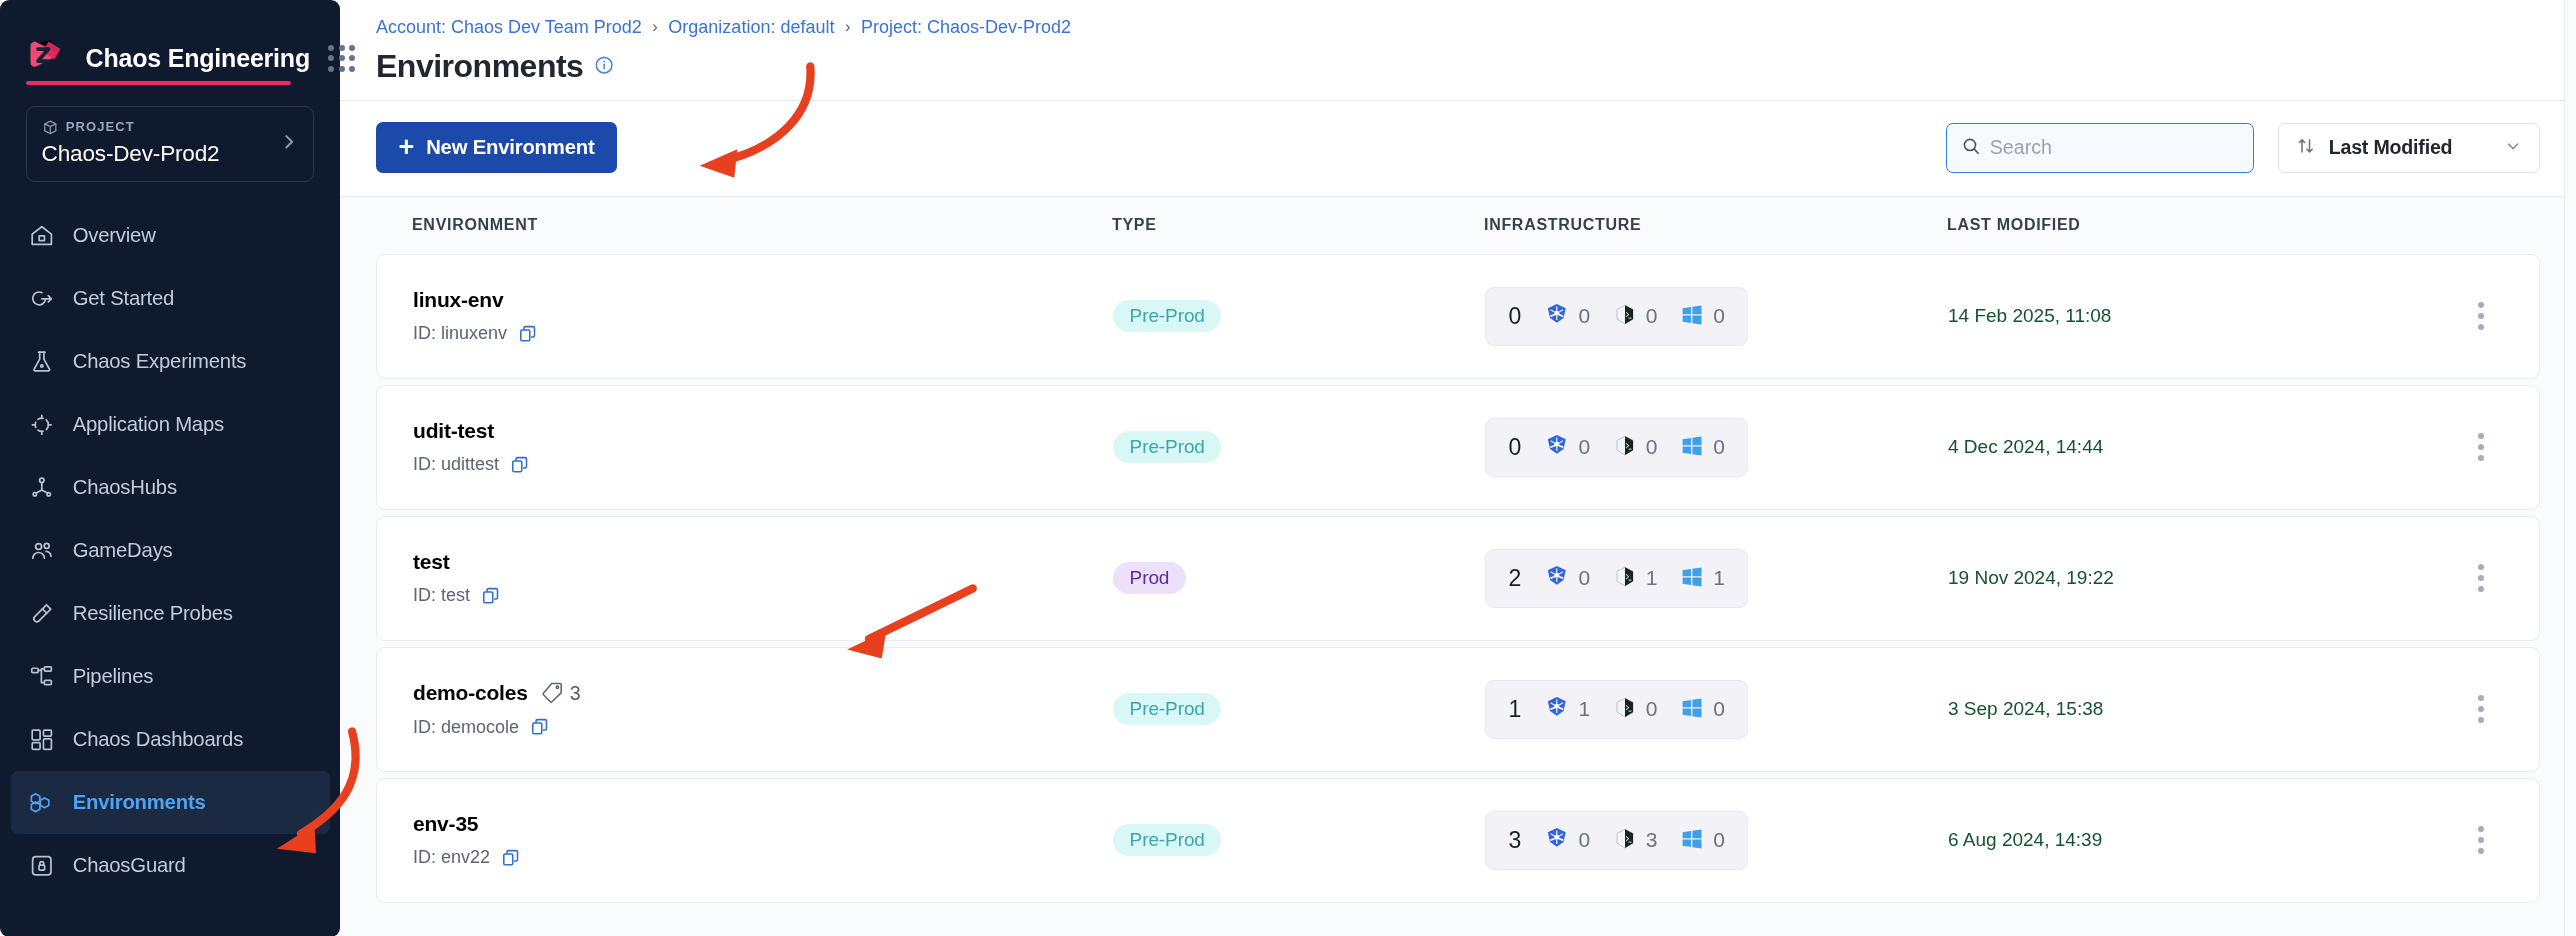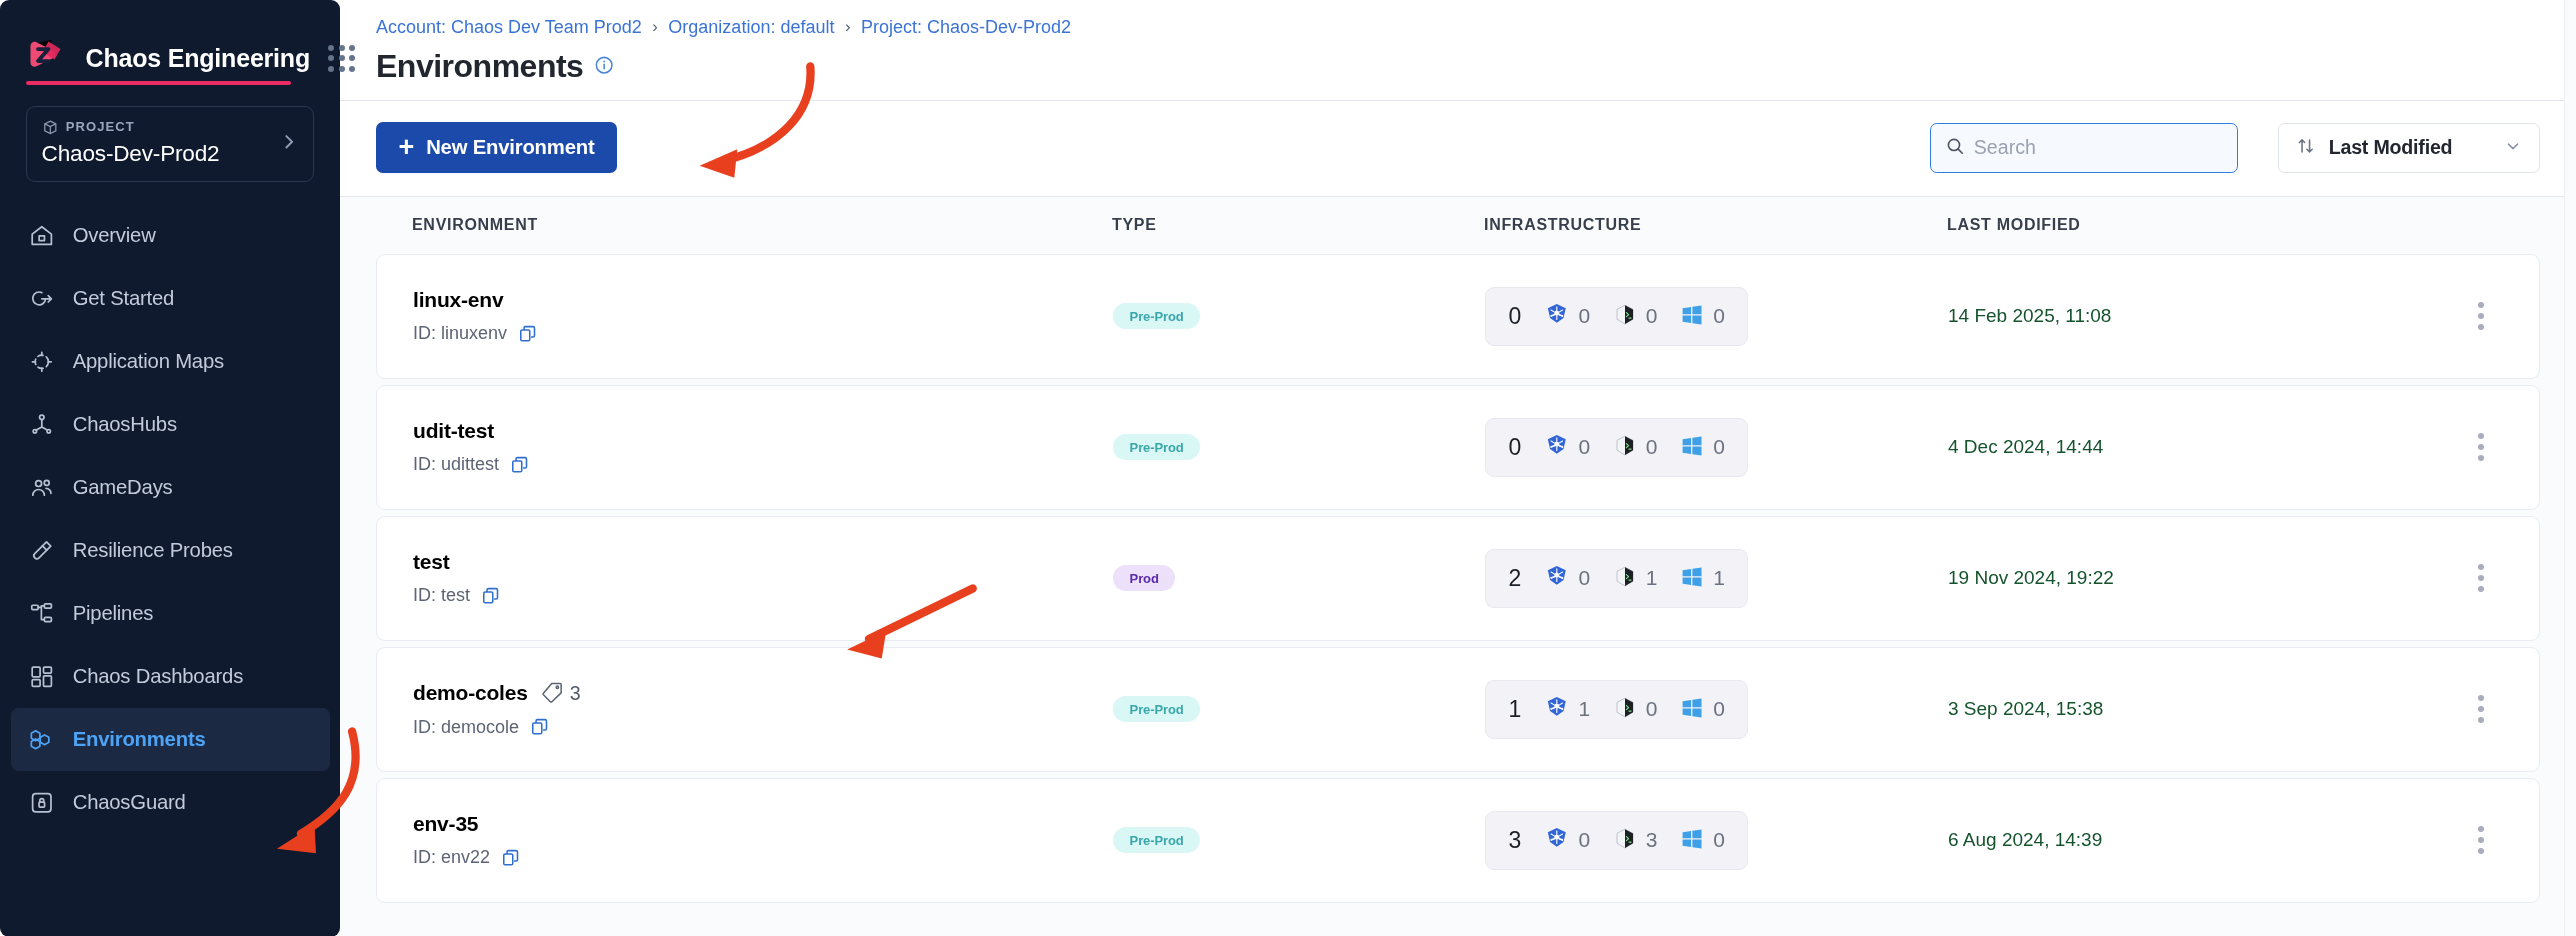--- a/index.html
+++ b/index.html
@@ -180,21 +180,21 @@
     font-family: "Liberation Sans", sans-serif;
     cursor: pointer;
     letter-spacing: -0.2px;
   }
   .btn-primary .plus {
     font-size: 27px;
     font-weight: bold;
     margin-right: 12px;
     line-height: 1;
   }
-  .toolbar-right { display: flex; align-items: flex-end; gap: 16px; }
+  .toolbar-right { display: flex; align-items: flex-end; }
   .search-box {
     width: 308px;
     height: 50px;
     border: 1.5px solid #2f7de1;
     border-radius: 6.8px;
     background: #f6fafe;
     display: flex;
     align-items: center;
     padding: 0 13.5px;
   }
@@ -277,22 +277,22 @@
   .tag-count { font-size: 19.6px; color: #555d6d; margin-left: 6px; }
   .env-id-line { display: flex; align-items: center; margin-top: 10.5px; }
   .env-id { font-size: 18px; color: #5d6475; }
   .copy-icon { margin-left: 10.5px; cursor: pointer; display: flex; }
 
   .badge {
     display: inline-flex;
     align-items: center;
     border-radius: 752px;
     padding: 5.3px 16.6px;
-    font-size: 13px;
-    font-weight: bold;
+    font-size: 19px;
+    font-weight: normal;
     letter-spacing: -0.1px;
   }
   .badge.preprod { background: #d9f7f5; color: #3aa7ab; }
   .badge.prod    { background: #ece0fb; color: #5b2ca8; }
 
   .infra-pill {
     display: inline-flex;
     align-items: center;
     background: #f2f2f7;
     border: 0.8px solid #e8e9f0;
@@ -404,20 +404,30 @@
       <div class="nav-item">
         <span class="nav-icon">
           <svg width="25.6" height="25.6" viewBox="0 0 24 24" fill="none" stroke="#b8c1d2" stroke-width="1.6" stroke-linecap="round" stroke-linejoin="round">
             <path d="M15.5 12 A 6 6 0 1 1 12 6.2"></path>
             <path d="M12 12 H21 M18 9 L21 12 L18 15"></path>
           </svg>
         </span>
         <span class="nav-label">Get Started</span>
       </div>
 
+      <div class="nav-item">
+        <span class="nav-icon">
+          <svg width="25.6" height="25.6" viewBox="0 0 24 24" fill="none" stroke="#b8c1d2" stroke-width="1.6" stroke-linecap="round" stroke-linejoin="round">
+            <path d="M10 3 V9.5 L4.8 19 A1 1 0 0 0 5.7 20.5 H18.3 A1 1 0 0 0 19.2 19 L14 9.5 V3"></path>
+            <path d="M9 3 H15"></path>
+            <circle cx="12" cy="16" r="1.1"></circle>
+          </svg>
+        </span>
+        <span class="nav-label">Chaos Experiments</span>
+      </div>
 
       <div class="nav-item">
         <span class="nav-icon">
           <svg width="25.6" height="25.6" viewBox="0 0 24 24" fill="none" stroke="#b8c1d2" stroke-width="1.6" stroke-linecap="round">
             <circle cx="12" cy="12" r="6.2" stroke-dasharray="5 3.4"></circle>
             <path d="M12 3.2 V6 M12 18 V20.8 M3.2 12 H6 M18 12 H20.8"></path>
           </svg>
         </span>
         <span class="nav-label">Application Maps</span>
       </div>

